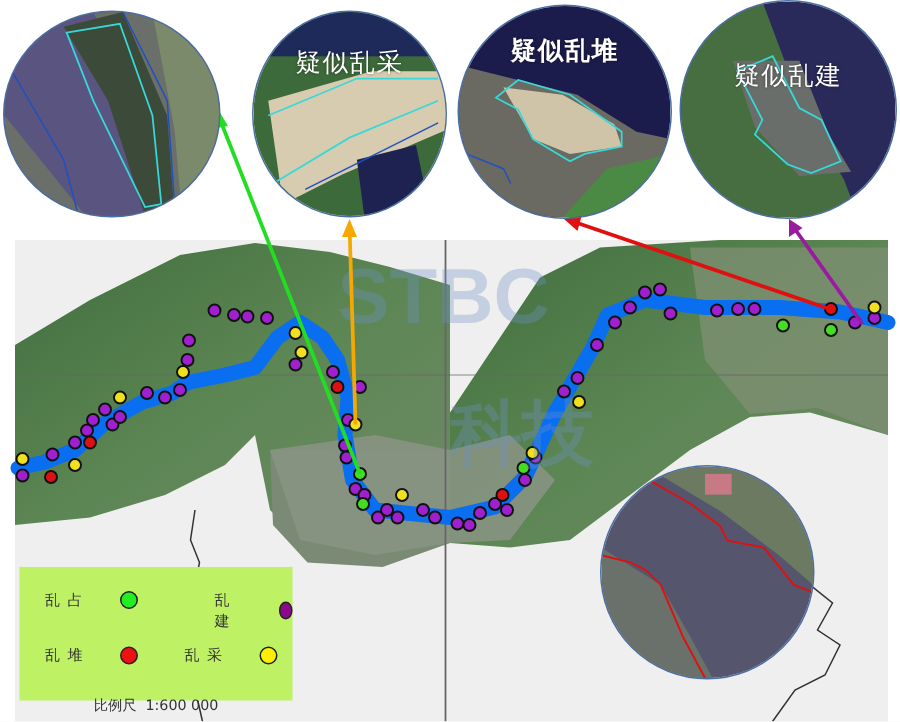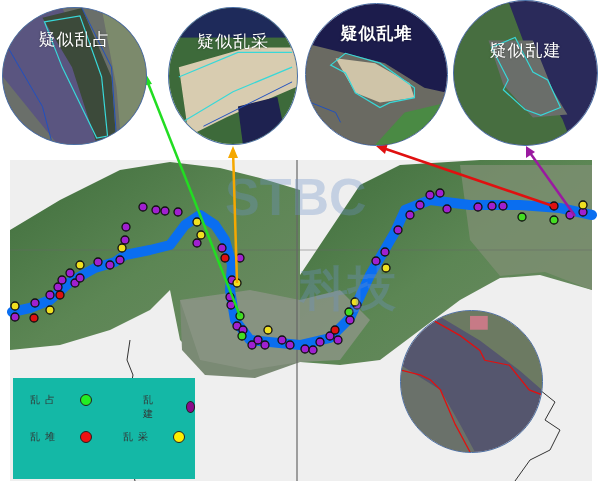--- a/index.html
+++ b/index.html
@@ -2,21 +2,21 @@
 <html><head>
 <meta charset="utf-8">
 <style>
   html,body{margin:0;padding:0;background:#fff;}
   body{width:600px;height:481px;position:relative;overflow:hidden;font-family:"DejaVu Sans",sans-serif;}
   .map-bg{position:absolute;left:10px;top:160px;width:582px;height:321px;background:#efefef;}
   .terrain{position:absolute;left:0;top:0;width:600px;height:481px;}
   .inset{position:absolute;border-radius:50%;overflow:hidden;border:1.5px solid #4a6fa5;box-sizing:border-box;}
   .inset svg{position:absolute;left:0;top:0;width:100%;height:100%;}
   .inset-label{position:absolute;left:0;right:0;text-align:center;color:#fff;font-size:17px;letter-spacing:1px;text-shadow:0 0 2px rgba(0,0,0,.5);}
-  .legend{position:absolute;left:13px;top:378px;width:182px;height:101px;background:#14b8a6;}
+  .legend{position:absolute;left:13px;top:378px;width:182px;height:89px;background:#bef264;}
   .leg-item{position:absolute;font-size:10px;color:#333;display:flex;align-items:center;}
   .leg-item .dot{display:inline-block;width:10px;height:10px;border-radius:50%;border:1px solid #222;margin-left:20px;}
   .leg-label{letter-spacing:5px;font-family:"DejaVu Serif",serif;}
   .scale{position:absolute;left:0;right:0;top:86px;text-align:center;font-size:9.5px;color:#333;}
 </style>
 </head>
 <body>
 
 <div class="map-bg"></div>
 
@@ -142,21 +142,20 @@
 <div class="inset" style="left:2px;top:7px;width:145px;height:138px;background:#5c5a7e;">
   <svg viewBox="0 0 145 138" preserveAspectRatio="none">
     <rect width="145" height="138" fill="#6a6f6a"></rect>
     <path d="M0,40 L40,0 L60,0 L100,80 L110,138 L55,138 L0,70 Z" fill="#5a5580"></path>
     <path d="M40,10 L80,0 L110,70 L115,138 L95,138 L70,60 Z" fill="#3c4a3a"></path>
     <path d="M100,0 L145,0 L145,138 L120,138 L115,80 Z" fill="#7c8a6c"></path>
     <path d="M42,14 L78,8 L100,70 L106,130 L95,132 L60,60 Z" stroke="#38d8d8" stroke-width="1.2" fill="none"></path>
     <path d="M5,40 L40,100 L50,138" stroke="#2050c0" stroke-width="1" fill="none"></path>
     <path d="M80,0 L110,60 L115,130" stroke="#2050c0" stroke-width="1" fill="none"></path>
   </svg>
-  <div class="inset-label" style="top:20px;">疑似乱占</div>
 </div>
 
 <div class="inset" style="left:168px;top:7px;width:130px;height:138px;">
   <svg viewBox="0 0 130 138" preserveAspectRatio="none">
     <rect width="130" height="138" fill="#3d6a3a"></rect>
     <rect x="0" y="0" width="130" height="30" fill="#1e2a5a"></rect>
     <path d="M10,60 L80,40 L130,40 L130,80 L60,110 L20,130 Z" fill="#d8ccb0"></path>
     <path d="M70,100 L110,90 L120,138 L75,138 Z" fill="#1e2250"></path>
     <path d="M10,70 L70,45 L125,45" stroke="#38d8d8" stroke-width="1.2" fill="none"></path>
     <path d="M15,115 L65,85 L125,60" stroke="#38d8d8" stroke-width="1.2" fill="none"></path>
@@ -208,13 +207,17 @@
     <span class="dot" style="background:#8b0a8b;"></span>
   </div>
   <div class="leg-item" style="left:17px;top:52px;">
     <span class="leg-label">乱堆</span>
     <span class="dot" style="background:#ee1111;"></span>
   </div>
   <div class="leg-item" style="left:110px;top:52px;">
     <span class="leg-label">乱采</span>
     <span class="dot" style="background:#ffee00;"></span>
   </div>
+  <div class="scale">
+    <span style="font-family:'DejaVu Serif',serif;">比例尺</span>&nbsp;
+    <span>1:600 000</span>
+  </div>
 </div>
 
 </body></html>

